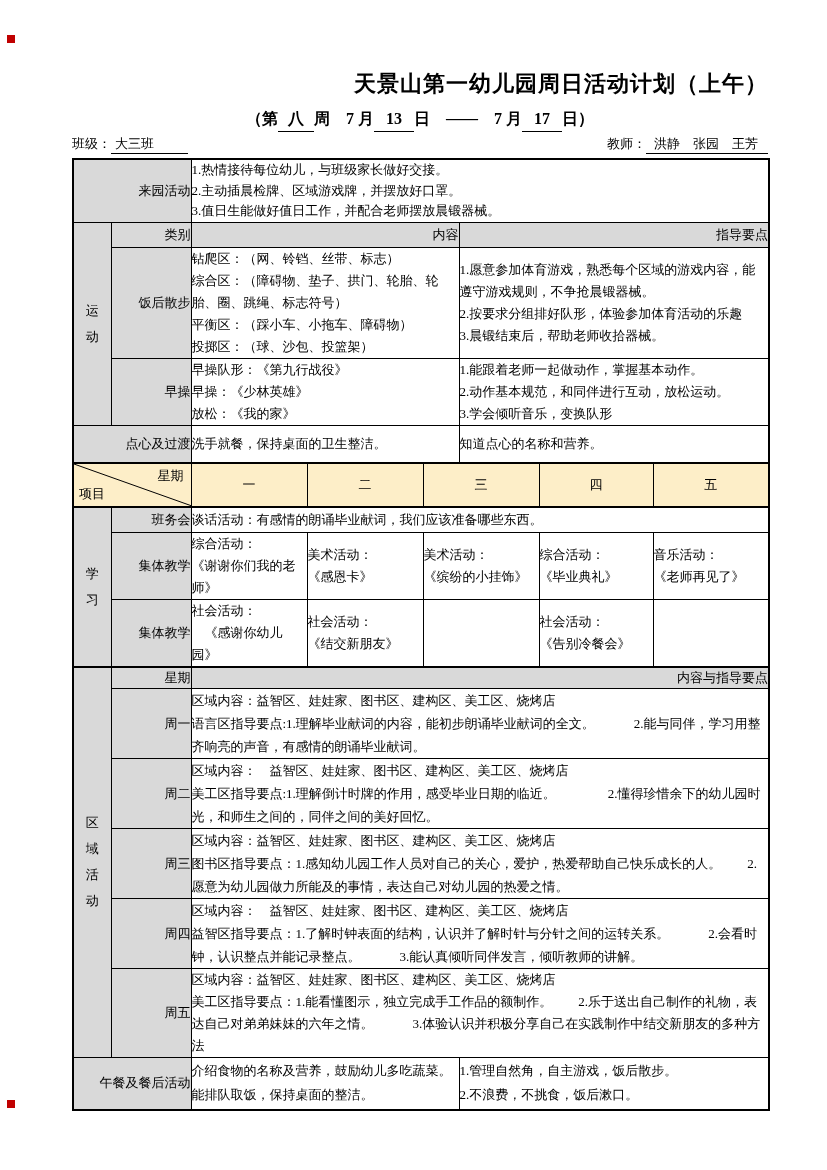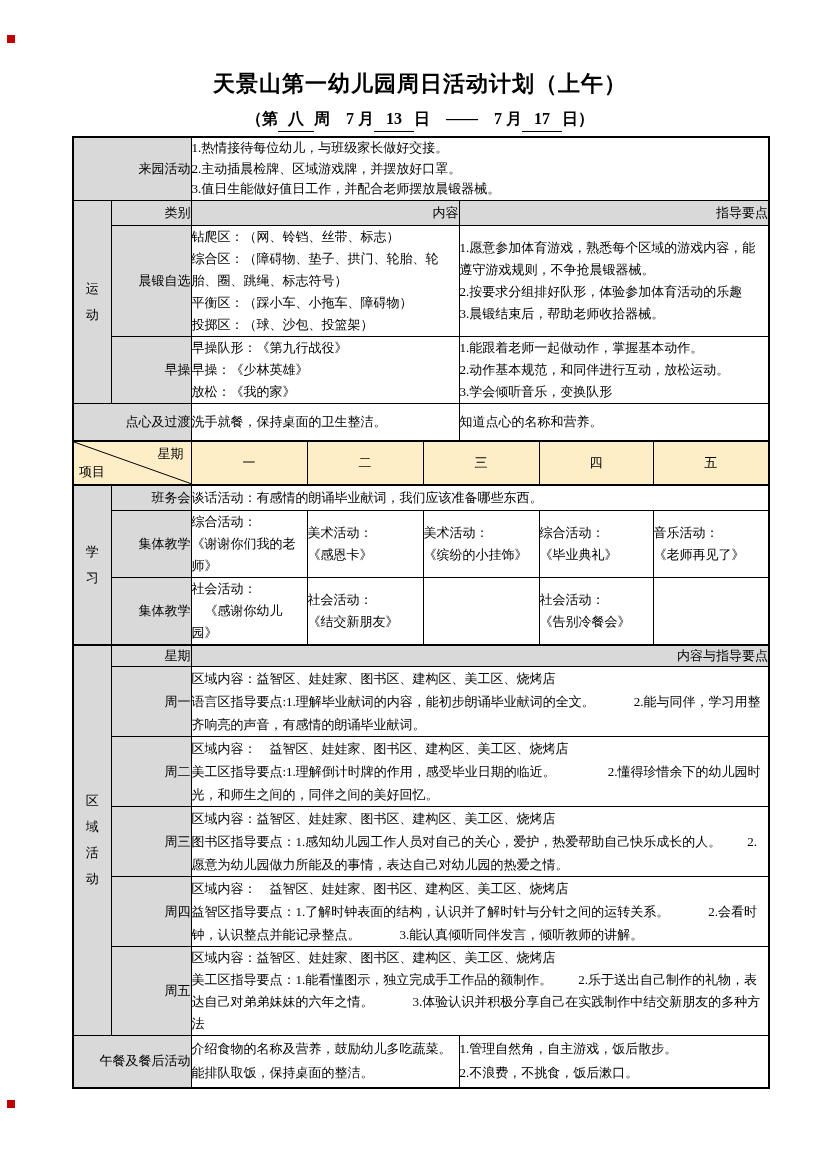--- a/index.html
+++ b/index.html
@@ -2,21 +2,21 @@
 <html><head>
 <meta charset="utf-8">
 <style>
   html,body{margin:0;padding:0;background:#ffffff;}
   body{
     width:827px;height:1170px;position:relative;
     font-family:"Liberation Serif","DejaVu Serif",serif;
     color:#000;
   }
   .page{position:absolute;left:72px;top:70px;width:696px;}
-  .doc-title{text-align:center;font-size:22px;font-weight:bold;line-height:28px;letter-spacing:1px;}
+  .doc-title{text-align:right;font-size:22px;font-weight:bold;line-height:28px;letter-spacing:1px;}
   .doc-subtitle{text-align:center;font-size:16px;font-weight:bold;line-height:24px;margin-top:9px;}
   .blank{display:inline-block;border-bottom:1px solid #000;text-align:center;}
   .blank.w1{padding:0 10px;}
   .blank.w2{padding:0 12px;}
   .info-line{display:flex;justify-content:space-between;font-size:13px;line-height:18px;margin-top:3px;}
   .uline{border-bottom:1px solid #000;}
   .class-val{display:inline-block;padding:0 34px 0 4px;}
   .teacher-val{display:inline-block;padding:0 10px 0 8px;}
 
   table.plan{border-collapse:collapse;table-layout:fixed;width:696px;margin-top:4px;}
@@ -49,20 +49,24 @@
 
 <div class="red-mark tl"></div>
 <div class="red-mark bl"></div>
 
 <div class="page">
 
   <div class="doc-title">天景山第一幼儿园周日活动计划（上午）</div>
 
   <div class="doc-subtitle"><span>（第</span><span class="blank w1">八</span><span>周　7 月</span><span class="blank w2">13</span><span>日　——　7 月</span><span class="blank w2">17</span><span>日）</span></div>
 
+  <div class="info-line">
+    <div><span>班级：</span><span class="uline class-val">大三班</span></div>
+    <div><span>教师：</span><span class="uline teacher-val">洪静　张园　王芳</span></div>
+  </div>
 
   <table class="plan">
     <colgroup>
       <col style="width:38px">
         <col style="width:80px">
         <col style="width:116px">
         <col style="width:116px">
       <col style="width:36px">
         <col style="width:80px">
         <col style="width:114px">
@@ -80,21 +84,21 @@
     <tr style="height:25px">
       <td rowspan="3" class="gray">
             <div class="vword">运动</div>
           </td>
       <td class="gray lbl">类别</td>
       <td colspan="3" class="gray lbl">内容</td>
       <td colspan="3" class="gray lbl">指导要点</td>
     </tr>
 
     <tr style="height:110px">
-      <td class="gray lbl">晨锻自选</td>
+      <td class="gray lbl">饭后散步</td>
       <td colspan="3" class="txt top">钻爬区：（网、铃铛、丝带、标志）
 综合区：（障碍物、垫子、拱门、轮胎、轮胎、圈、跳绳、标志符号）
 平衡区：（踩小车、小拖车、障碍物）
 投掷区：（球、沙包、投篮架）</td>
       <td colspan="3" class="txt top">1.愿意参加体育游戏，熟悉每个区域的游戏内容，能遵守游戏规则，不争抢晨锻器械。
 2.按要求分组排好队形，体验参加体育活动的乐趣
 3.晨锻结束后，帮助老师收拾器械。</td>
     </tr>
 
     <tr style="height:66px">

